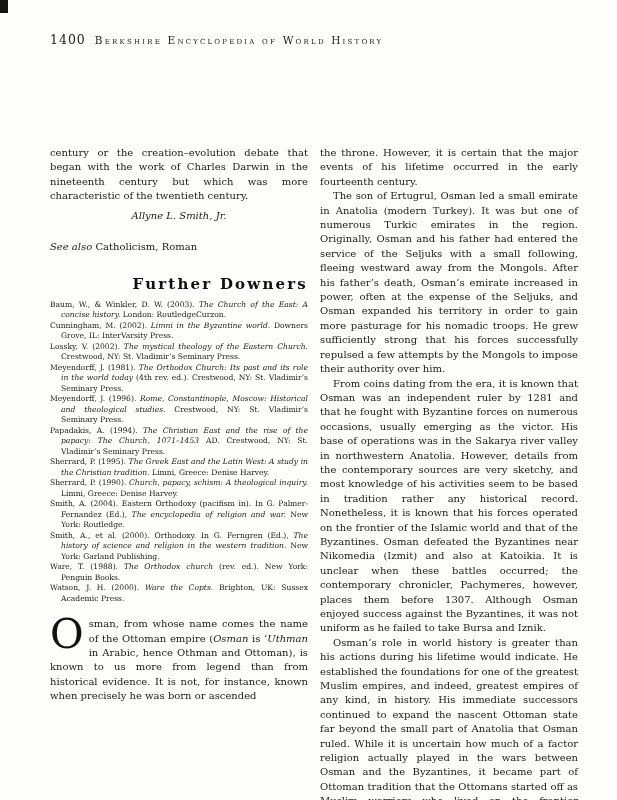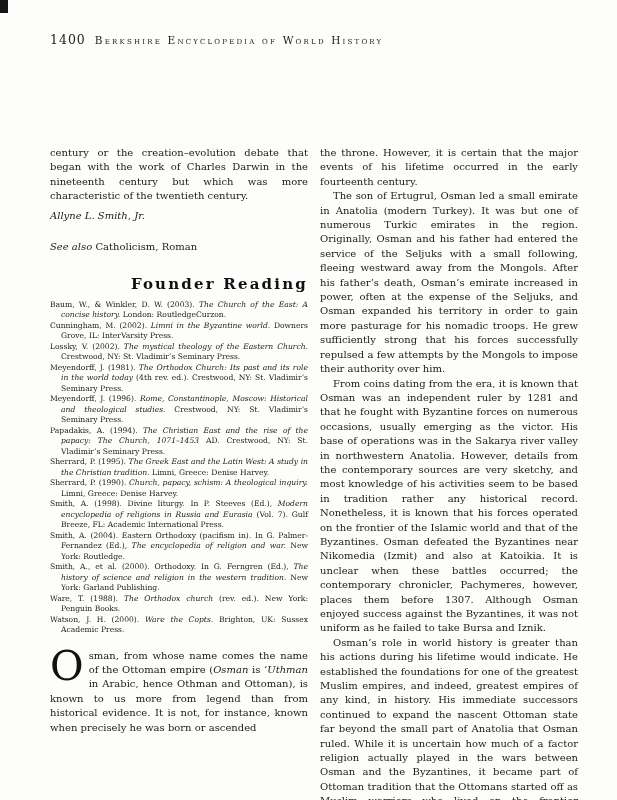--- a/index.html
+++ b/index.html
@@ -28,21 +28,21 @@
     position: absolute; top: 146px; left: 50px;
     width: 528px; display: flex; gap: 12px;
   }
   .col { width: 258px; }
   .body-text {
     margin: 0; font-size: 10px; line-height: 14.4px;
     text-align: justify; color: #1a1a1a;
   }
   .byline {
     margin: 5px 0 0 0; font-size: 10px; font-style: italic;
-    text-align: left; line-height: 14px;
+    text-align: center; line-height: 14px;
   }
   .see-also { margin: 17px 0 0 0; font-size: 10px; line-height: 14px; }
   .see-also-label { font-style: italic; }
   .further-reading {
     margin: 21px 0 7px 0; font-size: 15px; font-weight: bold;
     letter-spacing: 2.2px; text-align: right; color: #111;
   }
   .refs { }
   .ref {
     font-size: 7.6px; line-height: 10.5px; text-align: justify;
@@ -80,31 +80,30 @@
 
   <div class="columns">
 
     <div class="col col-left">
       <p class="body-text">century or the creation–evolution debate that began with the work of Charles Darwin in the nineteenth century but which was more characteristic of the twentieth century.</p>
       <p class="byline">Allyne L. Smith, Jr.</p>
       <p class="see-also">
         <span class="see-also-label">See also</span>
         <span>Catholicism, Roman</span>
       </p>
-      <h2 class="further-reading">Founder Reading</h2>
+      <h2 class="further-reading">Further Downers</h2>
       <div class="refs" id="refs">
           <div class="ref"><span>Baum, W., &amp; Winkler, D. W. (2003). </span><span class="it">The Church of the East: A concise history.</span><span> London: RoutledgeCurzon.</span></div>
           <div class="ref"><span>Cunningham, M. (2002). </span><span class="it">Limni in the Byzantine world.</span><span> Downers Grove, IL: InterVarsity Press.</span></div>
           <div class="ref"><span>Lossky, V. (2002). </span><span class="it">The mystical theology of the Eastern Church.</span><span> Crestwood, NY: St. Vladimir’s Seminary Press.</span></div>
           <div class="ref"><span>Meyendorff, J. (1981). </span><span class="it">The Orthodox Church: Its past and its role in the world today</span><span> (4th rev. ed.). Crestwood, NY: St. Vladimir’s Seminary Press.</span></div>
           <div class="ref"><span>Meyendorff, J. (1996). </span><span class="it">Rome, Constantinople, Moscow: Historical and theological studies.</span><span> Crestwood, NY: St. Vladimir’s Seminary Press.</span></div>
           <div class="ref"><span>Papadakis, A. (1994). </span><span class="it">The Christian East and the rise of the papacy: The Church, 1071–1453</span><span> AD. Crestwood, NY: St. Vladimir’s Seminary Press.</span></div>
           <div class="ref"><span>Sherrard, P. (1995). </span><span class="it">The Greek East and the Latin West: A study in the Christian tradition.</span><span> Limni, Greece: Denise Harvey.</span></div>
           <div class="ref"><span>Sherrard, P. (1990). </span><span class="it">Church, papacy, schism: A theological inquiry.</span><span> Limni, Greece: Denise Harvey.</span></div>
-          <div class="ref"><span>Smith, A. (1998). Divine liturgy. In P. Steeves (Ed.), </span><span class="it">Modern encyclopedia of religions in Russia and Eurasia</span><span> (Vol. 7). Gulf Breeze, FL: Academic International Press.</span></div>
           <div class="ref"><span>Smith, A. (2004). Eastern Orthodoxy (pacifism in). In G. Palmer-Fernandez (Ed.), </span><span class="it">The encyclopedia of religion and war.</span><span> New York: Routledge.</span></div>
           <div class="ref"><span>Smith, A., et al. (2000). Orthodoxy. In G. Ferngren (Ed.), </span><span class="it">The history of science and religion in the western tradition.</span><span> New York: Garland Publishing.</span></div>
           <div class="ref"><span>Ware, T. (1988). </span><span class="it">The Orthodox church</span><span> (rev. ed.). New York: Penguin Books.</span></div>
           <div class="ref"><span>Watson, J. H. (2000). </span><span class="it">Ware the Copts.</span><span> Brighton, UK: Sussex Academic Press.</span></div>
         </div>
 
 
       <p class="body-text dropcap-para"><span class="dropcap">O</span><span id="opening-text"><span>sman, from whose name comes the name of the Ottoman empire (</span><span class="it">Osman</span><span> is </span><span class="it">‘Uthman</span><span> in Arabic, hence Othman and Ottoman), is known to us more from legend than from historical evidence. It is not, for instance, known when precisely he was born or ascended</span></span></p>
     </div>
 

